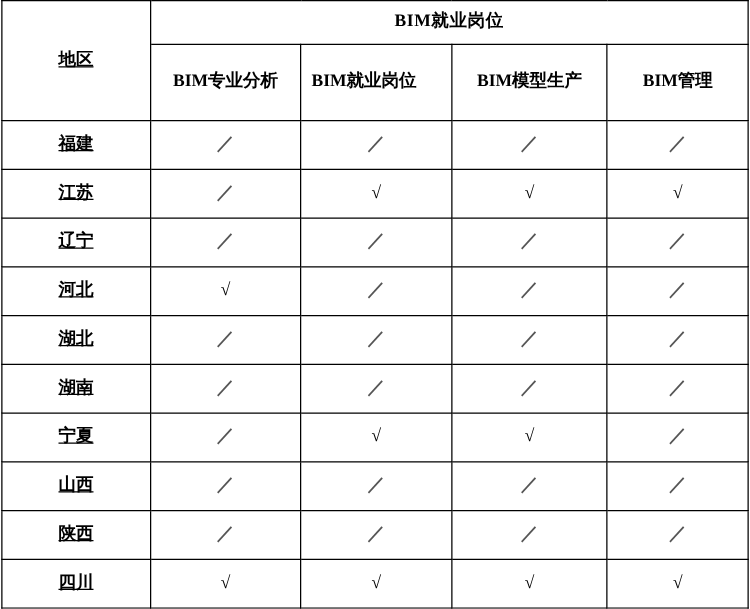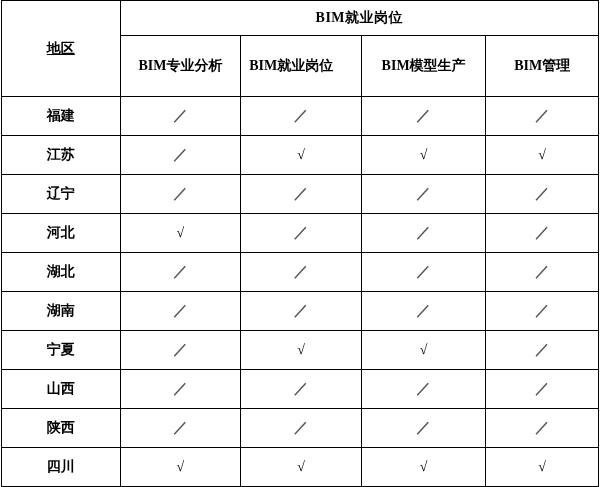--- a/index.html
+++ b/index.html
@@ -61,20 +61,21 @@
   .hdr-sub.wrapcell {
     text-align: left;
     padding-left: 8px;
   }
   .body-row td {
     height: 34px;
     font-weight: bold;
   }
   .region-cell {
     font-size: 15px;
+    text-decoration: underline;
   }
   .mark-cell {
     font-size: 15px;
     color: #000000;
   }
   .mark-slash {
     color: #555555;
     font-weight: normal;
     font-size: 15px;
   }

